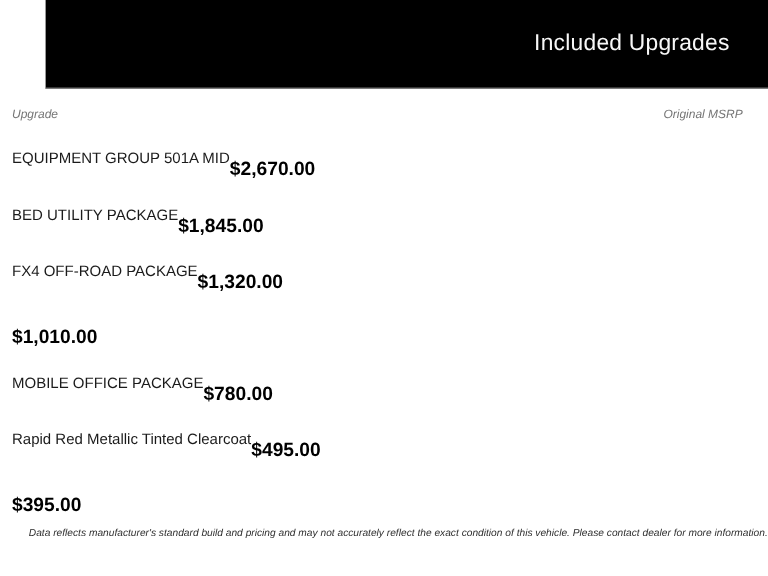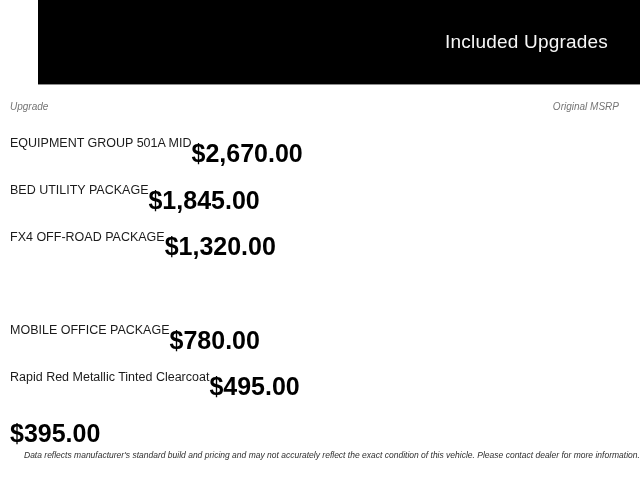--- a/index.html
+++ b/index.html
@@ -3,21 +3,21 @@
 <meta charset="utf-8">
 <style>
   * { margin: 0; padding: 0; box-sizing: border-box; }
   html, body {
     width: 640px; height: 480px;
     background: #ffffff;
     font-family: "Liberation Sans", sans-serif;
     overflow: hidden;
   }
   .page-header {
-    height: 85px;
+    height: 74px;
     background: #000000;
     border-bottom: 1px solid #8e8e8e;
     display: flex;
     align-items: center;
     justify-content: flex-end;
     padding-right: 32px;
     margin-left: 38px;
   }
   .page-title {
     color: #f7f7f7;
@@ -44,21 +44,21 @@
     height: 46.7px;
     display: flex;
     align-items: center;
   }
   .row-label {
     font-size: 12.5px;
     color: #1b1b1b;
     white-space: nowrap;
   }
   .row-price {
-    font-size: 25px;
+    font-size: 16px;
     font-weight: 700;
     color: #000000;
     white-space: nowrap;
     margin-top: 20px;
   }
   .disclaimer {
     margin-top: 3px;
     padding-left: 24px;
     font-size: 8.5px;
     font-style: italic;
@@ -89,20 +89,21 @@
     <div class="row-label">BED UTILITY PACKAGE</div>
     <div class="row-price">$1,845.00</div>
   </div>
 
   <div class="row">
     <div class="row-label">FX4 OFF-ROAD PACKAGE</div>
     <div class="row-price">$1,320.00</div>
   </div>
 
   <div class="row">
+    <div class="row-price">$1,010.00</div>
   </div>
 
   <div class="row">
     <div class="row-label">MOBILE OFFICE PACKAGE</div>
     <div class="row-price">$780.00</div>
   </div>
 
   <div class="row">
     <div class="row-label">Rapid Red Metallic Tinted Clearcoat</div>
     <div class="row-price">$495.00</div>

